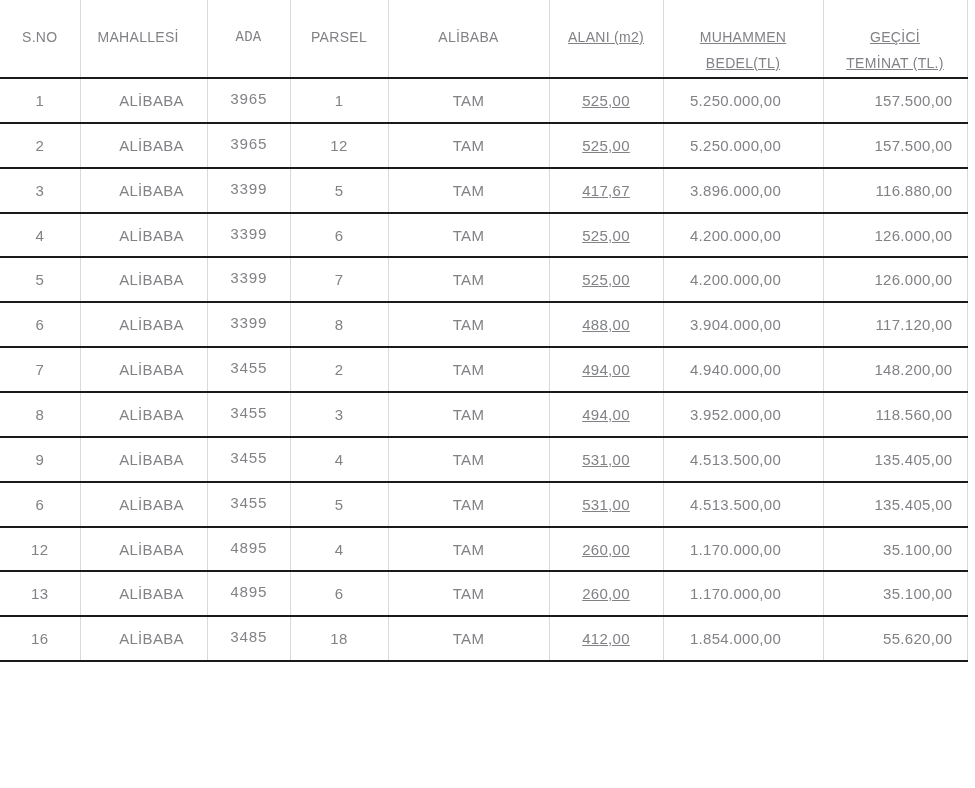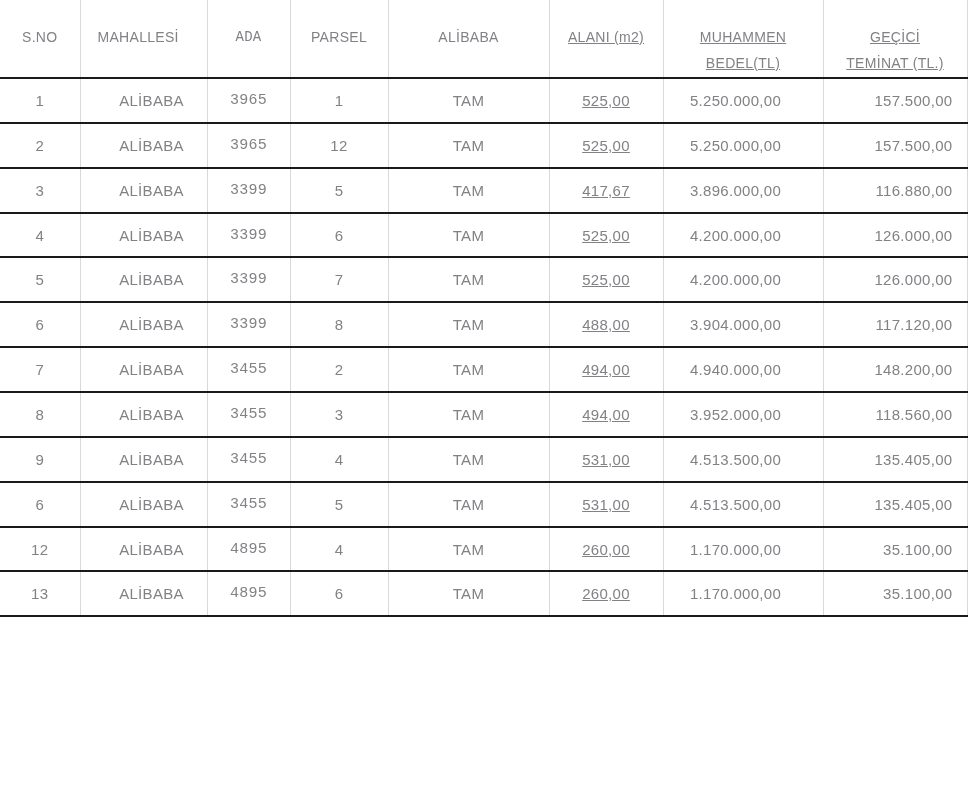--- a/index.html
+++ b/index.html
@@ -189,14 +189,24 @@
       <tr>
         <td class="col-sno">13</td>
         <td class="col-mahallesi">ALİBABA</td>
         <td class="col-ada">4895</td>
         <td class="col-parsel">6</td>
         <td class="col-hissesi">TAM</td>
         <td class="col-alani">260,00</td>
         <td class="col-muhammen_bedel">1.170.000,00</td>
         <td class="col-gecici_teminat">35.100,00</td>
       </tr>
+      <tr>
+        <td class="col-sno">16</td>
+        <td class="col-mahallesi">ALİBABA</td>
+        <td class="col-ada">3485</td>
+        <td class="col-parsel">18</td>
+        <td class="col-hissesi">TAM</td>
+        <td class="col-alani">412,00</td>
+        <td class="col-muhammen_bedel">1.854.000,00</td>
+        <td class="col-gecici_teminat">55.620,00</td>
+      </tr>
     </tbody>
 </table>
 
 </body></html>

